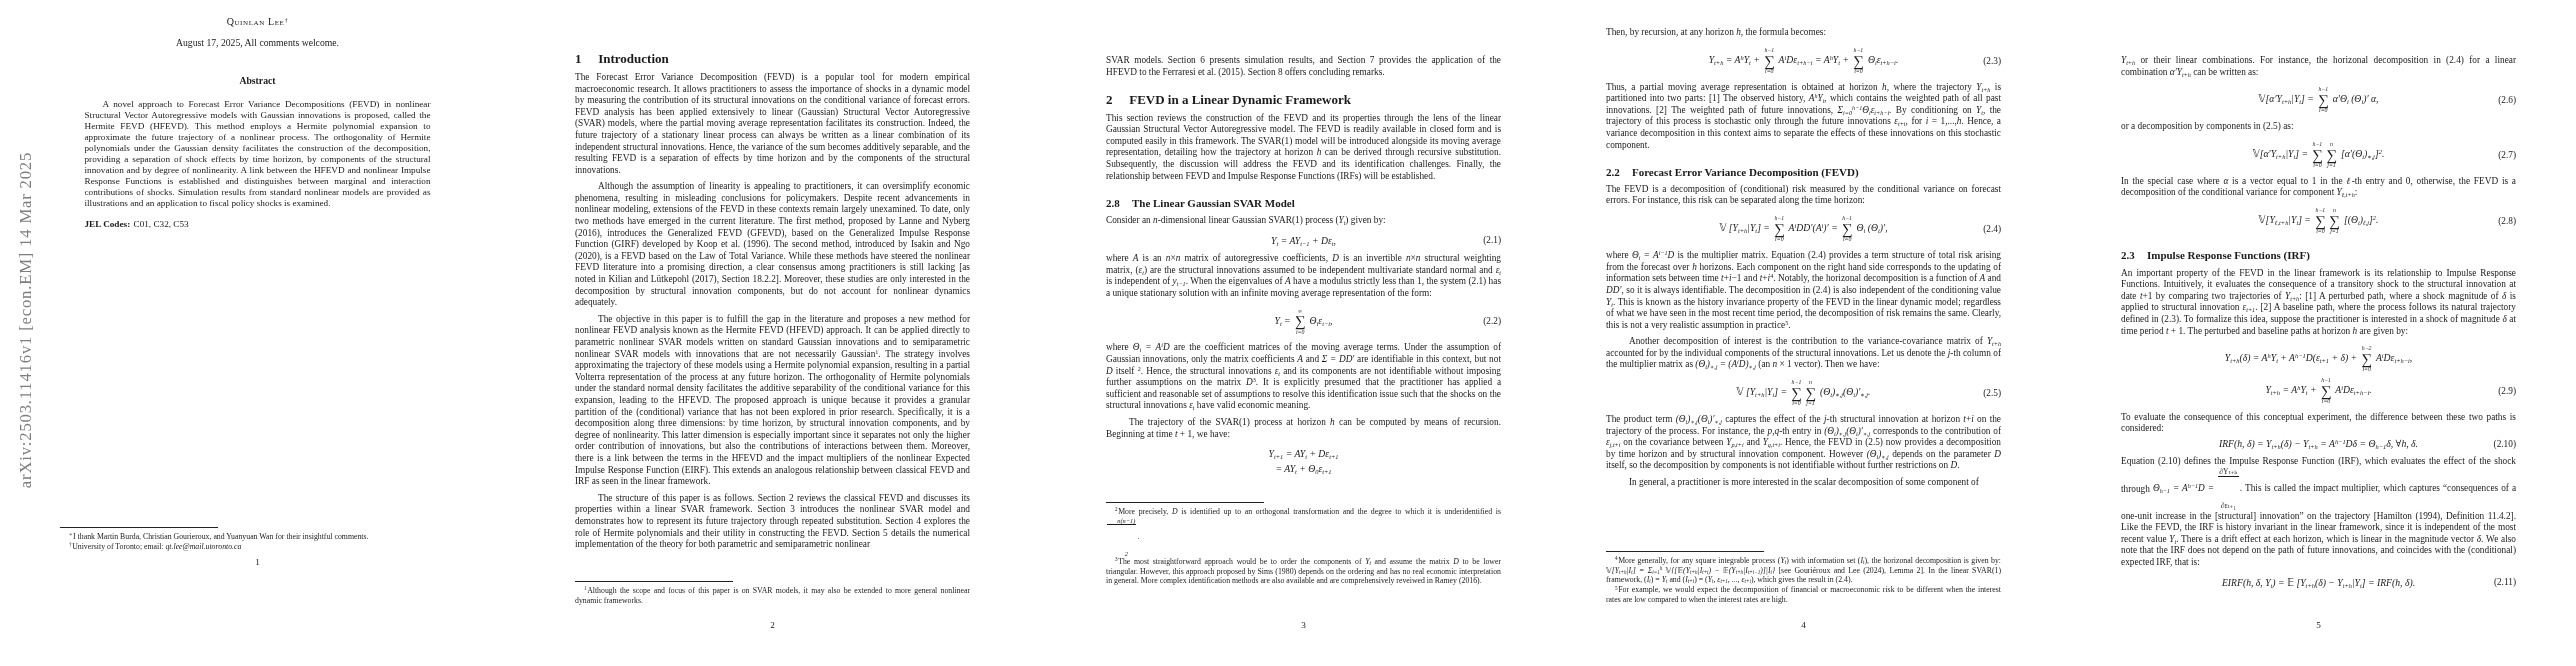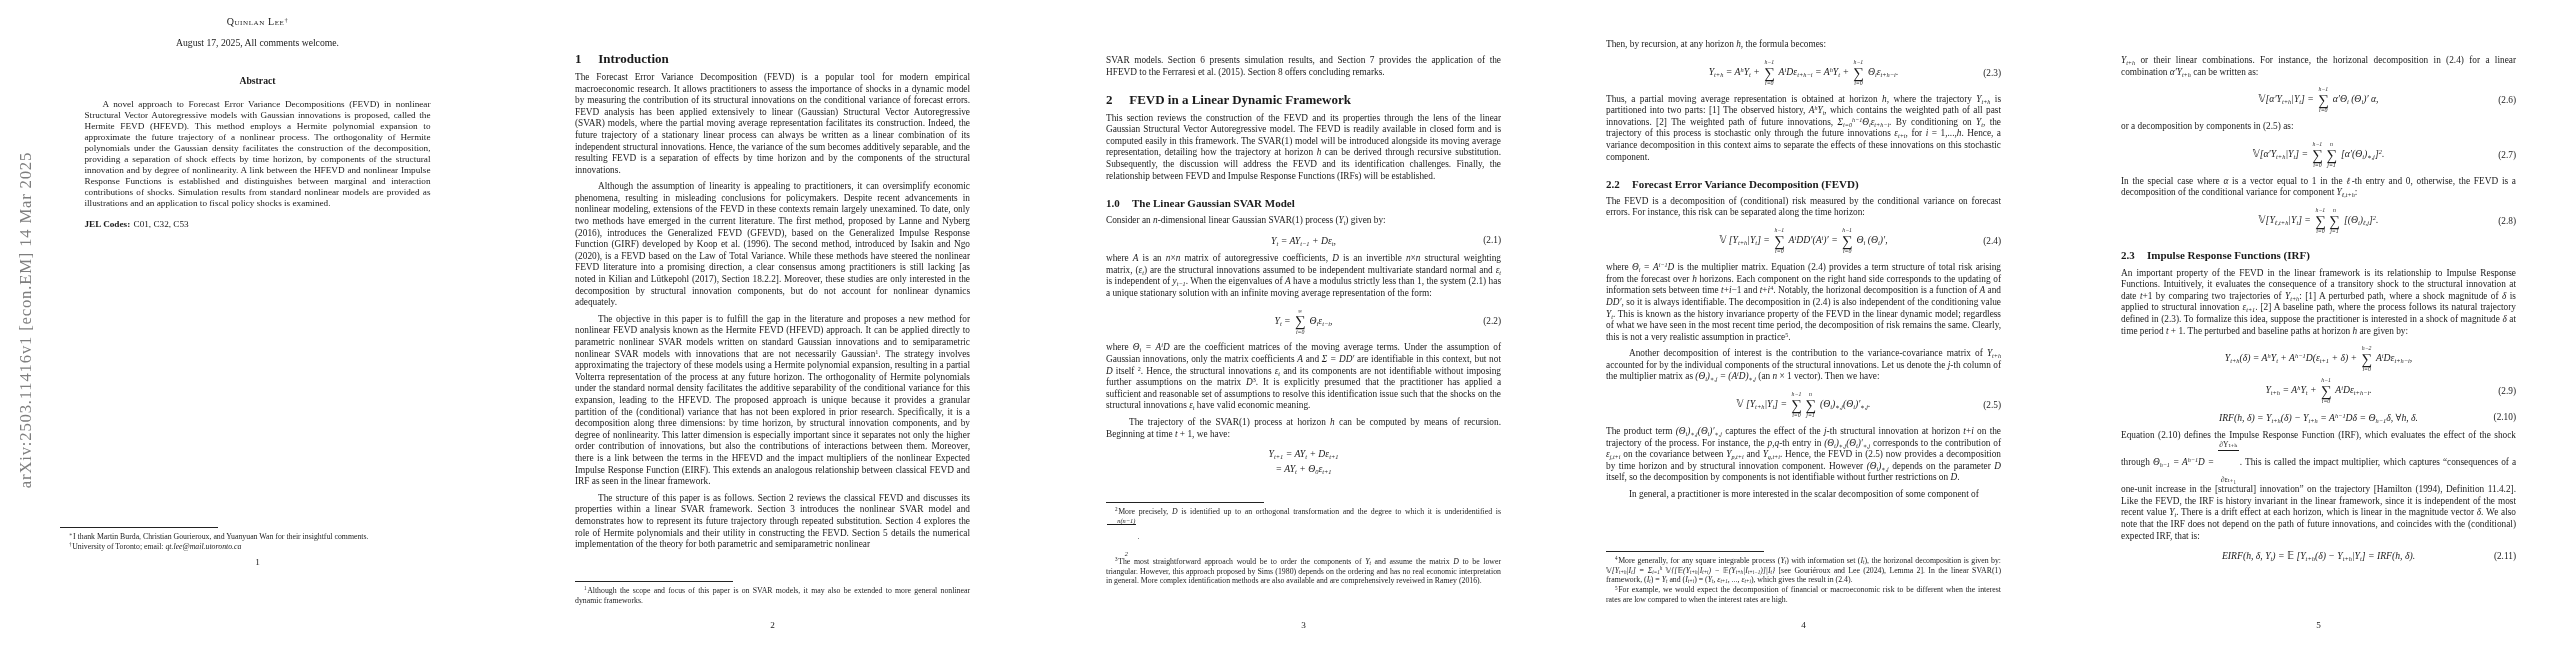--- a/index.html
+++ b/index.html
@@ -80,21 +80,21 @@
       <div class="fn"><sup class="fn-mark">1</sup><span class="fn-text"><span>Although the scope and focus of this paper is on SVAR models, it may also be extended to more general nonlinear dynamic frameworks.</span></span></div>
     </div>
     <div class="pageno" style="top:620px">2</div>
   </div>
 
   <div class="sheet" id="sheet3">
     <div class="content">
       <p class="body" style="margin-top:55px"><span>SVAR models. Section 6 presents simulation results, and Section 7 provides the application of the HFEVD to the Ferraresi et al. (2015). Section 8 offers concluding remarks.</span></p>
       <h2 class="sec"><span class="num">2</span><span>FEVD in a Linear Dynamic Framework</span></h2>
       <p class="body"><span>This section reviews the construction of the FEVD and its properties through the lens of the linear Gaussian Structural Vector Autoregressive model. The FEVD is readily available in closed form and is computed easily in this framework. The SVAR(1) model will be introduced alongside its moving average representation, detailing how the trajectory at horizon </span><span class="mi">h</span><span> can be derived through recursive substitution. Subsequently, the discussion will address the FEVD and its identification challenges. Finally, the relationship between FEVD and Impulse Response Functions (IRFs) will be established.</span></p>
-      <h3 class="subsec"><span class="num">1.0</span><span>The Linear Gaussian SVAR Model</span></h3>
+      <h3 class="subsec"><span class="num">2.8</span><span>The Linear Gaussian SVAR Model</span></h3>
       <p class="body"><span>Consider an </span><span class="mi">n</span><span>-dimensional linear Gaussian SVAR(1) process (</span><span class="mi">Y<sub>t</sub></span><span>) given by:</span></p>
       <div class="eq"><span class="eq-math"><span>Y<sub>t</sub> = AY<sub>t−1</sub> + Dε<sub>t</sub>,</span></span><span class="eq-tag">(2.1)</span></div>
       <p class="body"><span>where </span><span class="mi">A</span><span> is an </span><span class="mi">n</span><span>×</span><span class="mi">n</span><span> matrix of autoregressive coefficients, </span><span class="mi">D</span><span> is an invertible </span><span class="mi">n</span><span>×</span><span class="mi">n</span><span> structural weighting matrix, (</span><span class="mi">ε<sub>t</sub></span><span>) are the structural innovations assumed to be independent multivariate standard normal and </span><span class="mi">ε<sub>t</sub></span><span> is independent of </span><span class="mi">y<sub>t−1</sub></span><span>. When the eigenvalues of </span><span class="mi">A</span><span> have a modulus strictly less than 1, the system (2.1) has a unique stationary solution with an infinite moving average representation of the form:</span></p>
       <div class="eq"><span class="eq-math"><span>Y<sub>t</sub> = <span class="bigop">
                 <span class="lim">∞</span>
                 <span class="op">∑</span>
                 <span class="lim">i=0</span>
               </span> Θ<sub>i</sub>ε<sub>t−i</sub>,</span></span><span class="eq-tag">(2.2)</span></div>
       <p class="body"><span>where </span><span class="mi">Θ<sub>i</sub> = A<sup>i</sup>D</span><span> are the coefficient matrices of the moving average terms. Under the assumption of Gaussian innovations, only the matrix coefficients </span><span class="mi">A</span><span> and </span><span class="mi">Σ = DD′</span><span> are identifiable in this context, but not </span><span class="mi">D</span><span> itself <sup>2</sup>. Hence, the structural innovations </span><span class="mi">ε<sub>t</sub></span><span> and its components are not identifiable without imposing further assumptions on the matrix </span><span class="mi">D</span><span><sup>3</sup>. It is explicitly presumed that the practitioner has applied a sufficient and reasonable set of assumptions to resolve this identification issue such that the shocks on the structural innovations </span><span class="mi">ε<sub>t</sub></span><span> have valid economic meaning.</span></p>
       <p class="body ind"><span>The trajectory of the SVAR(1) process at horizon </span><span class="mi">h</span><span> can be computed by means of recursion. Beginning at time </span><span class="mi">t</span><span> + 1, we have:</span></p>
@@ -109,21 +109,21 @@
                 <span class="num">n(n−1)</span>
                 <span class="den">2</span>
               </span></span><span>.</span></span></div>
       <div class="fn"><sup class="fn-mark">3</sup><span class="fn-text"><span>The most straightforward approach would be to order the components of </span><span class="mi">Y<sub>t</sub></span><span> and assume the matrix </span><span class="mi">D</span><span> to be lower triangular. However, this approach proposed by Sims (1980) depends on the ordering and has no real economic interpretation in general. More complex identification methods are also available and are comprehensively reveiwed in Ramey (2016).</span></span></div>
     </div>
     <div class="pageno" style="top:620px">3</div>
   </div>
 
   <div class="sheet" id="sheet4">
     <div class="content">
-      <p class="body" style="margin-top:39px"><span>Then, by recursion, at any horizon </span><span class="mi">h</span><span>, the formula becomes:</span></p>
+      <p class="body" style="margin-top:27px"><span>Then, by recursion, at any horizon </span><span class="mi">h</span><span>, the formula becomes:</span></p>
       <div class="eq"><span class="eq-math"><span>Y<sub>t+h</sub> = A<sup>h</sup>Y<sub>t</sub> + <span class="bigop">
                 <span class="lim">h−1</span>
                 <span class="op">∑</span>
                 <span class="lim">i=0</span>
               </span> A<sup>i</sup>Dε<sub>t+h−i</sub> = A<sup>h</sup>Y<sub>t</sub> + <span class="bigop">
                 <span class="lim">h−1</span>
                 <span class="op">∑</span>
                 <span class="lim">i=0</span>
               </span> Θ<sub>i</sub>ε<sub>t+h−i</sub>.</span></span><span class="eq-tag">(2.3)</span></div>
       <p class="body"><span>Thus, a partial moving average representation is obtained at horizon </span><span class="mi">h</span><span>, where the trajectory </span><span class="mi">Y<sub>t+h</sub></span><span> is partitioned into two parts: [1] The observed history, </span><span class="mi">A<sup>h</sup>Y<sub>t</sub></span><span>, which contains the weighted path of all past innovations. [2] The weighted path of future innovations, </span><span class="mi">Σ<sub>i=0</sub><sup>h−1</sup>Θ<sub>i</sub>ε<sub>t+h−i</sub></span><span>. By conditioning on </span><span class="mi">Y<sub>t</sub></span><span>, the trajectory of this process is stochastic only through the future innovations </span><span class="mi">ε<sub>t+i</sub></span><span>, for </span><span class="mi">i</span><span> = 1,...,</span><span class="mi">h</span><span>. Hence, a variance decomposition in this context aims to separate the effects of these innovations on this stochastic component.</span></p>
@@ -195,20 +195,21 @@
                   <span class="lim">h−2</span>
                   <span class="op">∑</span>
                   <span class="lim">i=0</span>
                 </span> A<sup>i</sup>Dε<sub>t+h−i</sub>,</span></span></div>
         <div class="eq-line"><span class="eq-math"><span>Y<sub>t+h</sub> = A<sup>h</sup>Y<sub>t</sub> + <span class="bigop">
                   <span class="lim">h−1</span>
                   <span class="op">∑</span>
                   <span class="lim">i=0</span>
                 </span> A<sup>i</sup>Dε<sub>t+h−i</sub>.</span></span><span class="eq-tag">(2.9)</span></div>
       </div>
+      <p class="body"><span>To evaluate the consequence of this conceptual experiment, the difference between these two paths is considered:</span></p>
       <div class="eq" style="margin-top:3.3px"><span class="eq-math"><span>IRF(h, δ) = Y<sub>t+h</sub>(δ) − Y<sub>t+h</sub> = A<sup>h−1</sup>Dδ = Θ<sub>h−1</sub>δ,  ∀h, δ.</span></span><span class="eq-tag">(2.10)</span></div>
       <p class="body"><span>Equation (2.10) defines the Impulse Response Function (IRF), which evaluates the effect of the shock through </span><span class="mi">Θ<sub>h−1</sub> = A<sup>h−1</sup>D =</span><span> <span class="frac">
               <span class="num">∂Yₜ₊ₕ</span>
               <span class="den">∂εₜ₊₁</span>
             </span>. This is called the impact multiplier, which captures “consequences of a one-unit increase in the [structural] innovation” on the trajectory [Hamilton (1994), Definition 11.4.2]. Like the FEVD, the IRF is history invariant in the linear framework, since it is independent of the most recent value </span><span class="mi">Y<sub>t</sub></span><span>. There is a drift effect at each horizon, which is linear in the magnitude vector </span><span class="mi">δ</span><span>. We also note that the IRF does not depend on the path of future innovations, and coincides with the (conditional) expected IRF, that is:</span></p>
       <div class="e q eq"><span class="eq-math"><span>EIRF(h, δ, Y<sub>t</sub>) = 𝔼 [Y<sub>t+h</sub>(δ) − Y<sub>t+h</sub>|Y<sub>t</sub>] = IRF(h, δ).</span></span><span class="eq-tag">(2.11)</span></div>
     </div>
     <div class="pageno" style="top:620px">5</div>
   </div>
 

